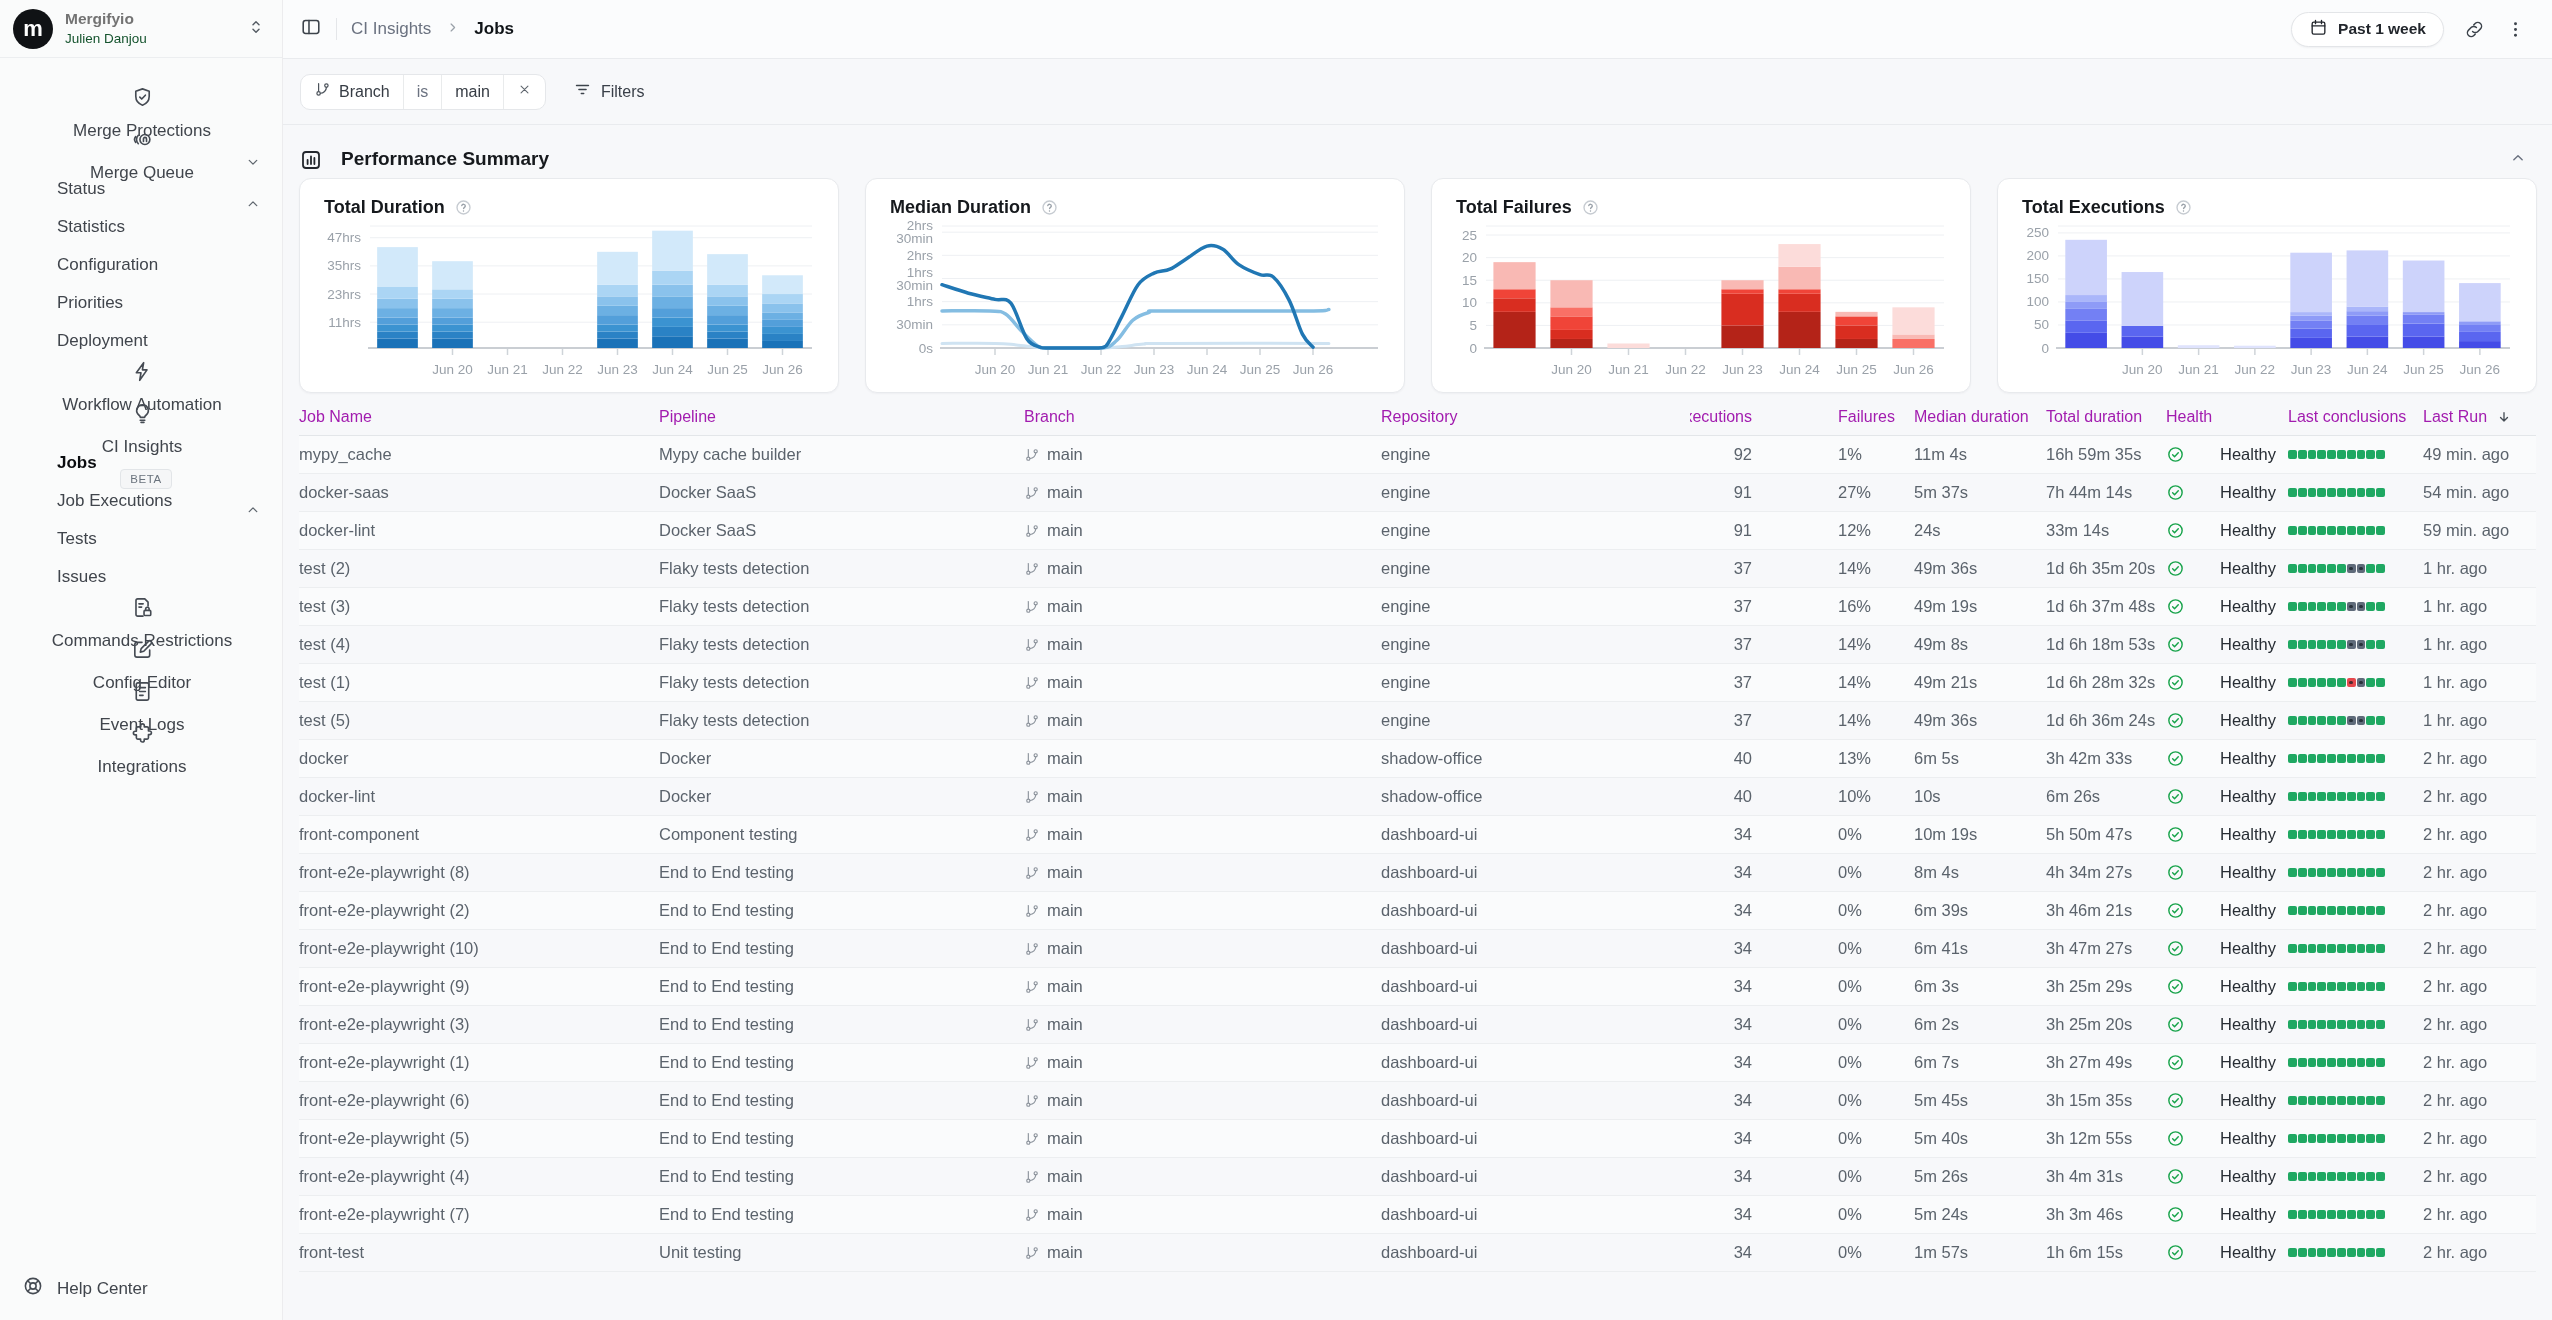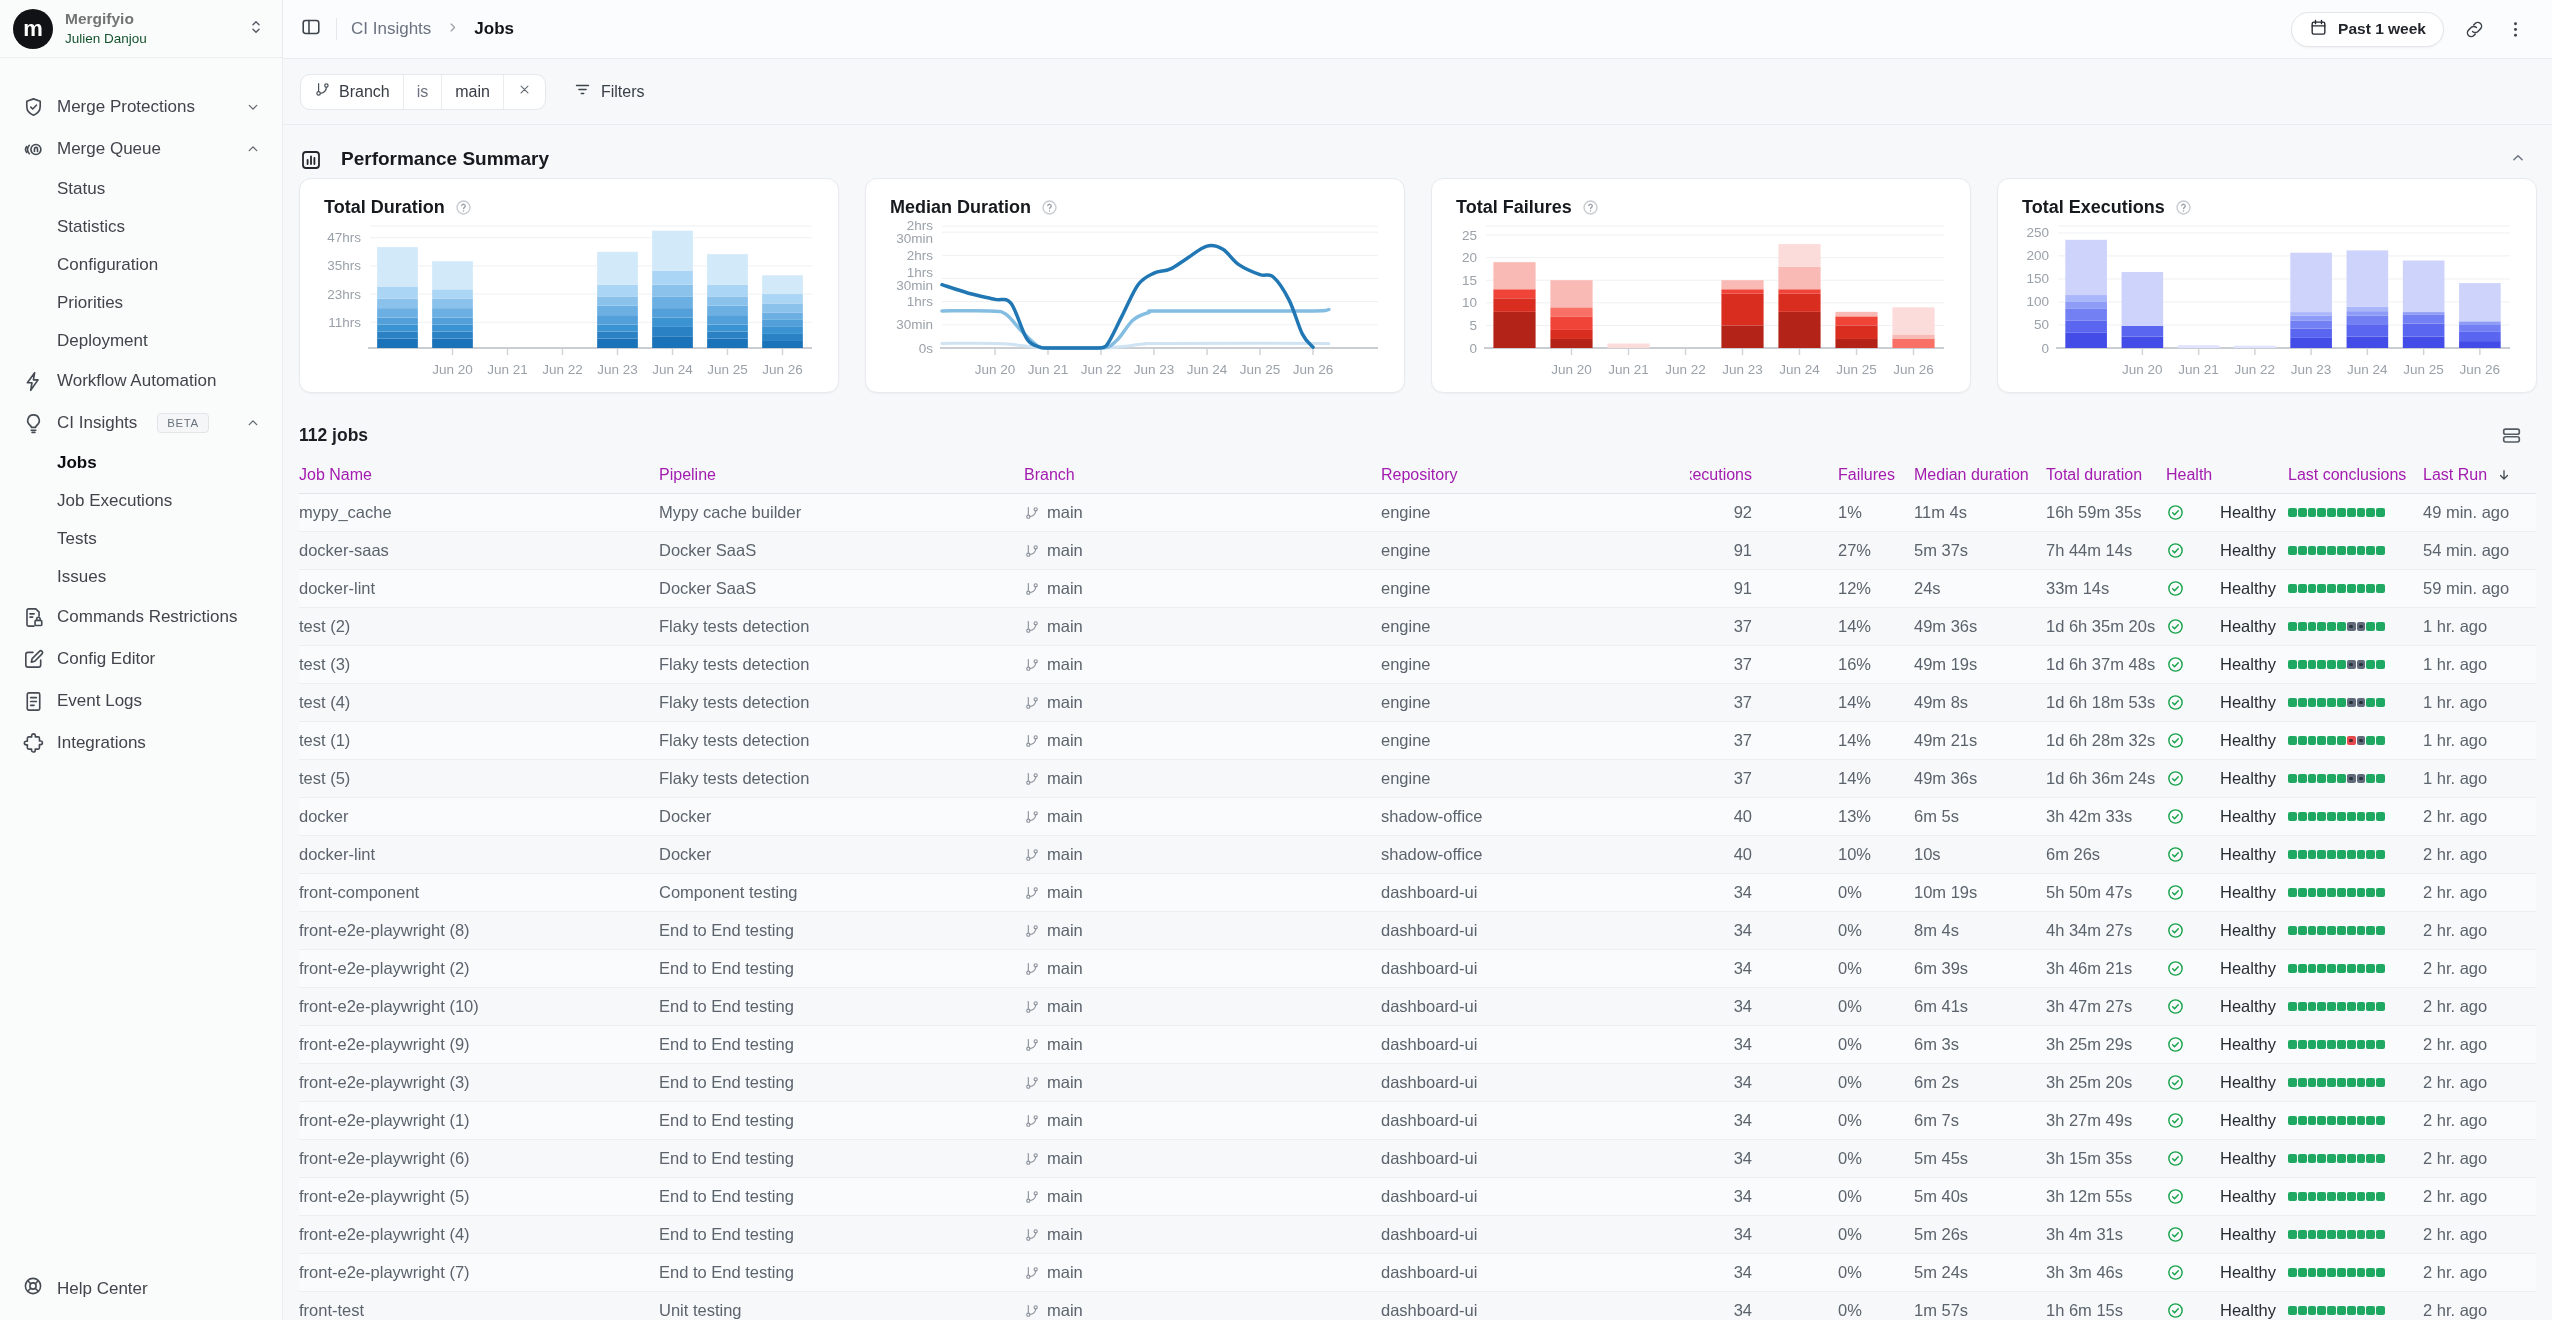--- a/index.html
+++ b/index.html
@@ -13,21 +13,21 @@
 
   
   .sidebar { width:283px; flex:0 0 283px; background:#fafbfb; border-right:1px solid #ececee; position:relative; }
   .org-row { height:58px; display:flex; align-items:center; gap:12px; padding:0 16px 0 13px; border-bottom:1px solid #eceef0; cursor:pointer; }
   .avatar { width:40px; height:40px; border-radius:50%; background:#101215; color:#fff; display:flex; align-items:center; justify-content:center; font-weight:bold; font-size:22px; flex:0 0 40px; }
   .org-text { flex:1; min-width:0; line-height:1.2; }
   .org-name { font-size:15.5px; font-weight:700; color:#737373; }
   .org-user { font-size:13.5px; color:#14532d; margin-top:2px; }
   nav { padding-top:28px; }
   .nav-item { height:38px; display:flex; align-items:center; gap:12px; padding:0 20px 0 22px; font-size:17px; color:#40454c; cursor:pointer; }
-  .nav-item.top { height:42px; }
+  .nav-item.top { height:42px;flex-direction:column; }
   .nav-item.sub { padding-left:57px; }
   .nav-item.active { font-weight:700; color:#0b0d10; }
   .nav-item .lbl { white-space:nowrap; }
   .nav-item .chev { margin-left:auto; color:#5f666e; }
   .badge { margin-left:8px; border:1px solid #e2e5e8; background:#f5f6f7; color:#6a737d; font-size:11.5px; letter-spacing:.6px; padding:3px 9px; border-radius:4px; font-weight:500; }
   .help { position:absolute; left:22px; bottom:18px; display:flex; align-items:center; gap:13px; font-size:17px; color:#40454c; cursor:pointer; }
 
   .ic { display:inline-flex; align-items:center; justify-content:center; flex:0 0 auto; }
 
   
@@ -601,31 +601,20 @@
               <rect x="380.8125" y="40.52830188679244" width="41.625" height="51.5622641509434" fill="#cdd3fb"></rect>
               <rect x="437.0625" y="121.09433962264151" width="41.625" height="6.90566037735849" fill="#444ce7"></rect>
               <rect x="437.0625" y="111.88679245283019" width="41.625" height="9.20754716981132" fill="#5a66f0"></rect>
               <rect x="437.0625" y="104.9811320754717" width="41.625" height="6.90566037735849" fill="#7380f4"></rect>
               <rect x="437.0625" y="101.29811320754717" width="41.625" height="3.6830188679245284" fill="#8e9bf7"></rect>
               <rect x="437.0625" y="63.086792452830196" width="41.625" height="38.21132075471698" fill="#cdd3fb"></rect>
             </svg>
           </div>
         </div>
 
-      <div class="jobs-head">
-        <span class="jobs-count">112 jobs</span>
-        <span class="ic" id="rows-ic">
-            <span class="ic" style="color: rgb(85, 92, 99);">
-              <svg viewBox="0 0 24 24" width="25" height="25" fill="none" stroke="#555c63" stroke-width="1.6" stroke-linecap="round" stroke-linejoin="round">
-                <rect x="4.5" y="5.8" width="15" height="5" rx="1.8"></rect>
-                <rect x="4.5" y="13.2" width="15" height="5" rx="1.8"></rect>
-              </svg>
-            </span>
-          </span>
-      </div>
 
       <div class="tbl" id="tbl">
           <div class="trow head">
             <div class="cell">
               <span>Job Name</span>
             </div>
             <div class="cell">
               <span>Pipeline</span>
             </div>
             <div class="cell">

